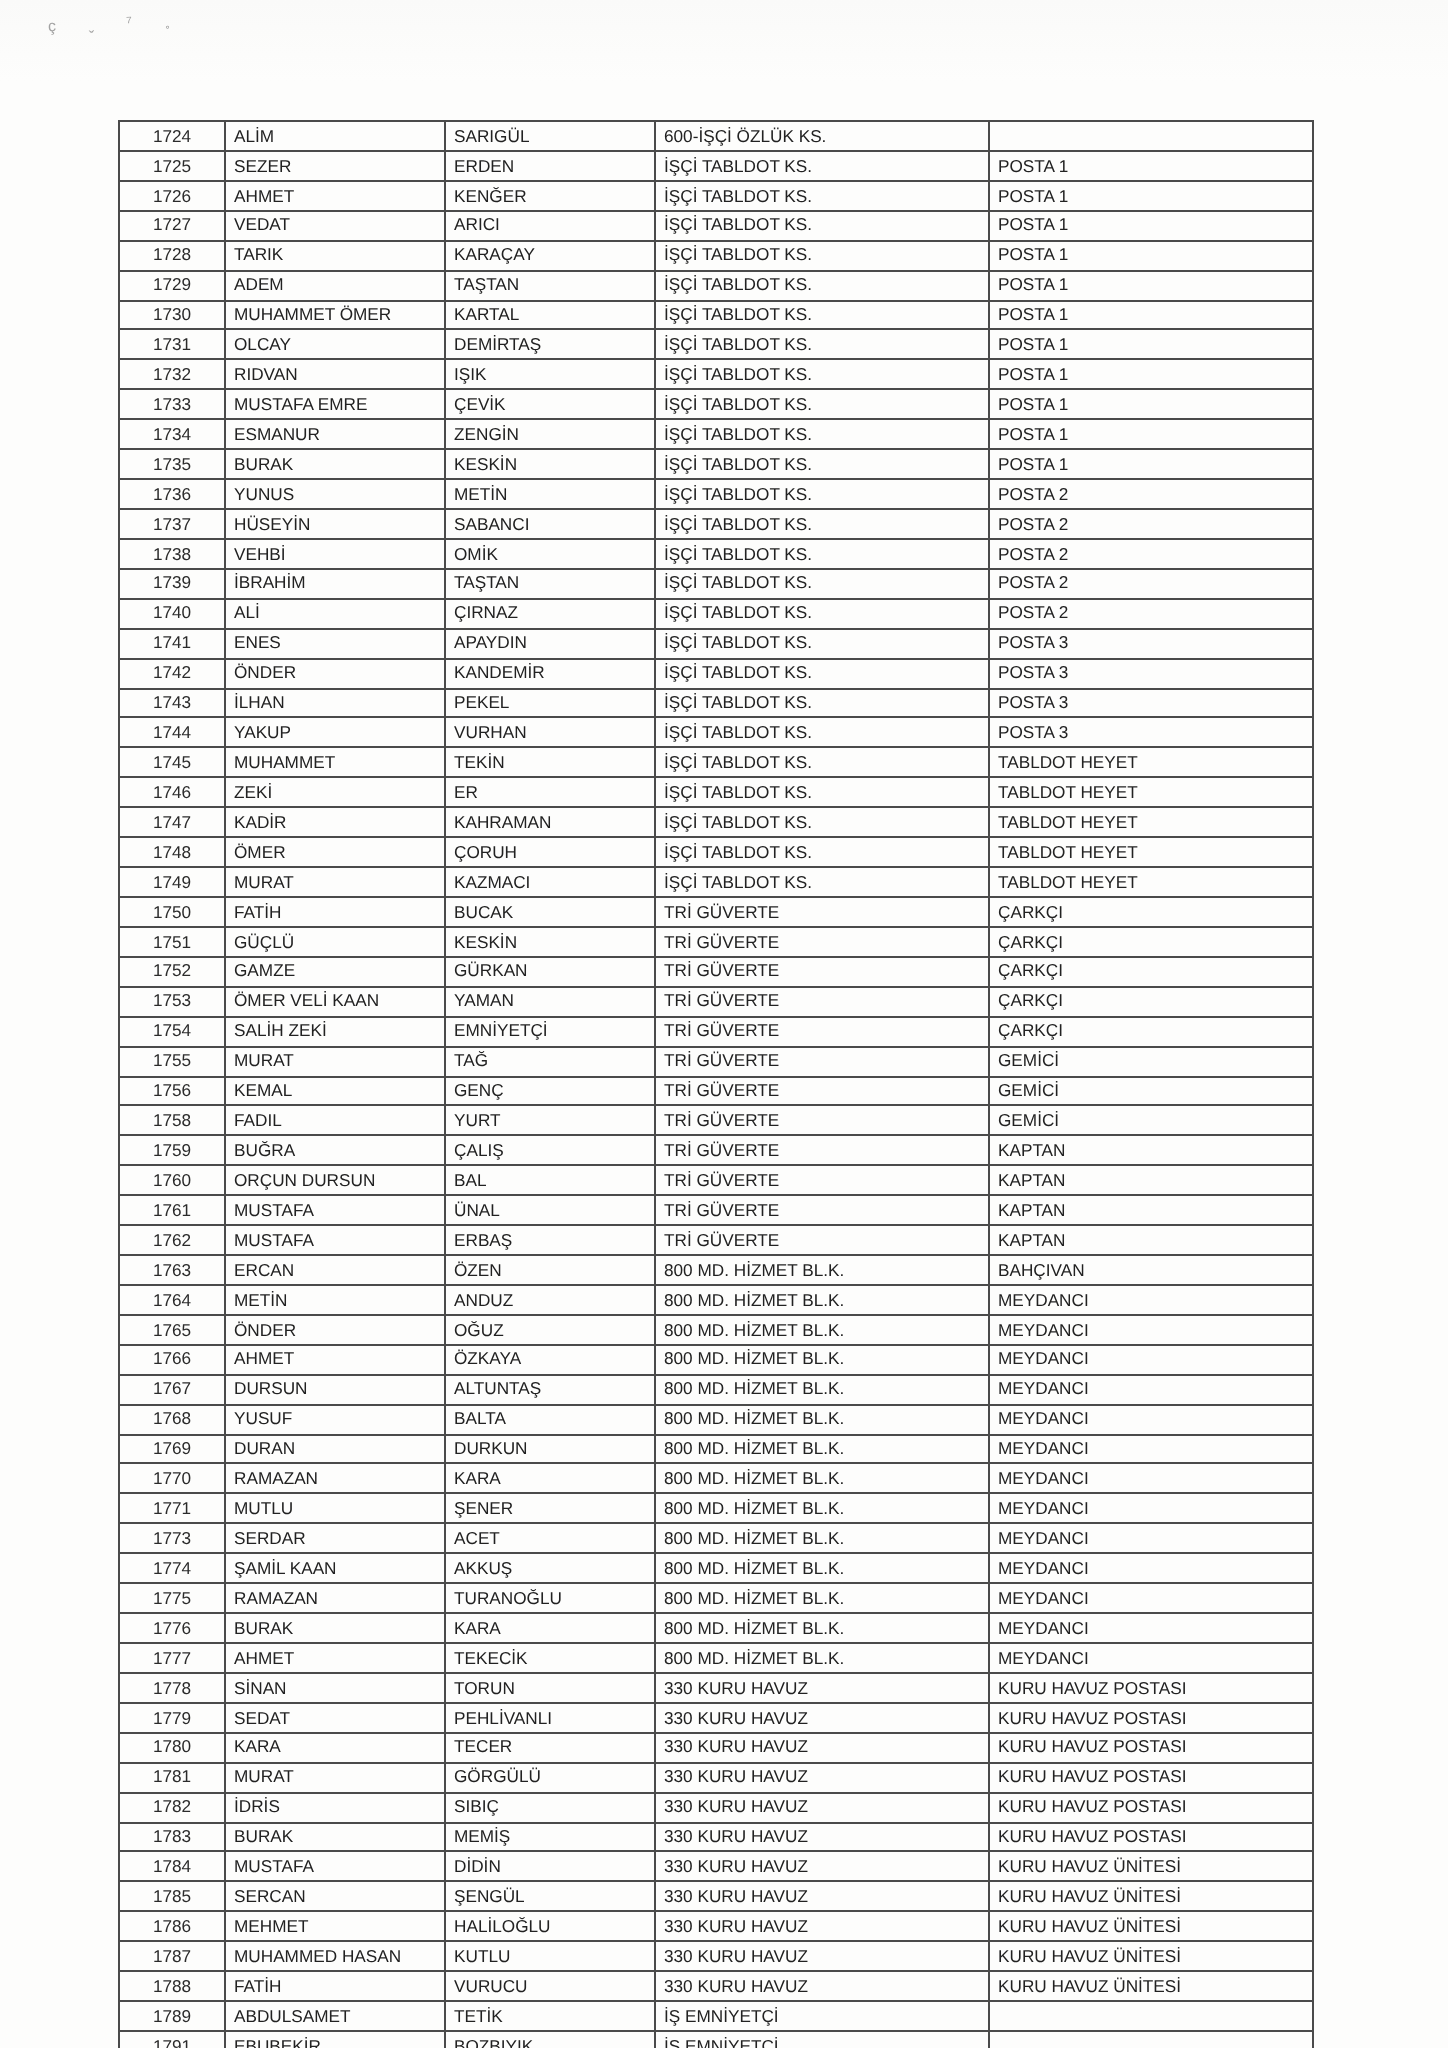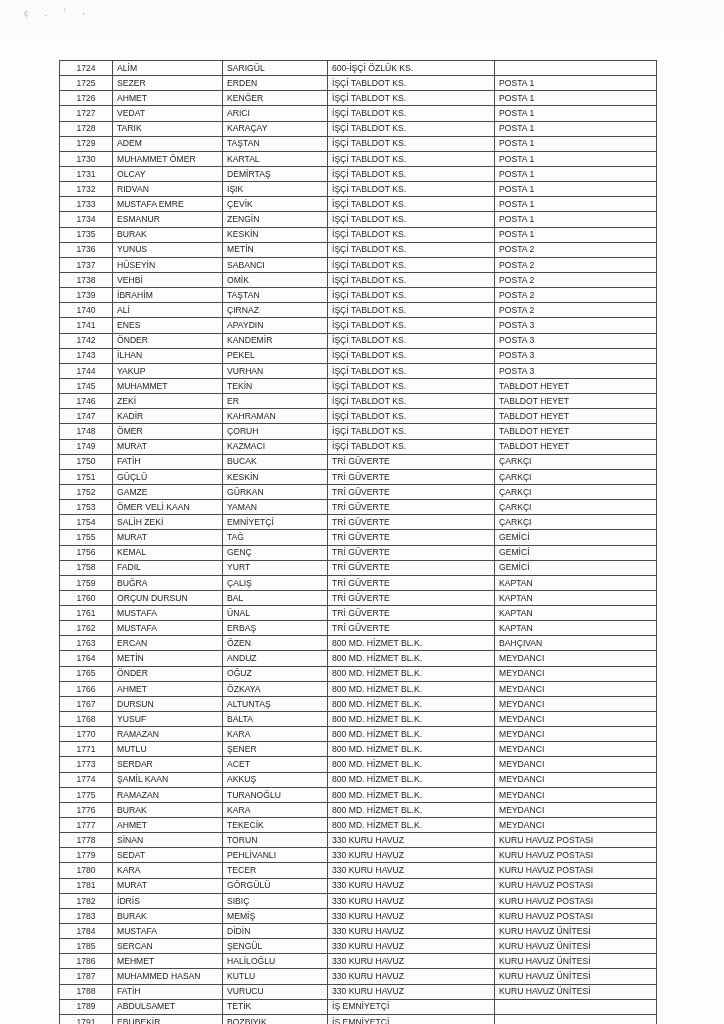--- a/index.html
+++ b/index.html
@@ -374,20 +374,27 @@
           <td>MEYDANCI</td>
         </tr>
         <tr>
           <td class="num">1768</td>
           <td>YUSUF</td>
           <td>BALTA</td>
           <td>800 MD. HİZMET BL.K.</td>
           <td>MEYDANCI</td>
         </tr>
         <tr>
+          <td class="num">1769</td>
+          <td>DURAN</td>
+          <td>DURKUN</td>
+          <td>800 MD. HİZMET BL.K.</td>
+          <td>MEYDANCI</td>
+        </tr>
+        <tr>
           <td class="num">1770</td>
           <td>RAMAZAN</td>
           <td>KARA</td>
           <td>800 MD. HİZMET BL.K.</td>
           <td>MEYDANCI</td>
         </tr>
         <tr>
           <td class="num">1771</td>
           <td>MUTLU</td>
           <td>ŞENER</td>

